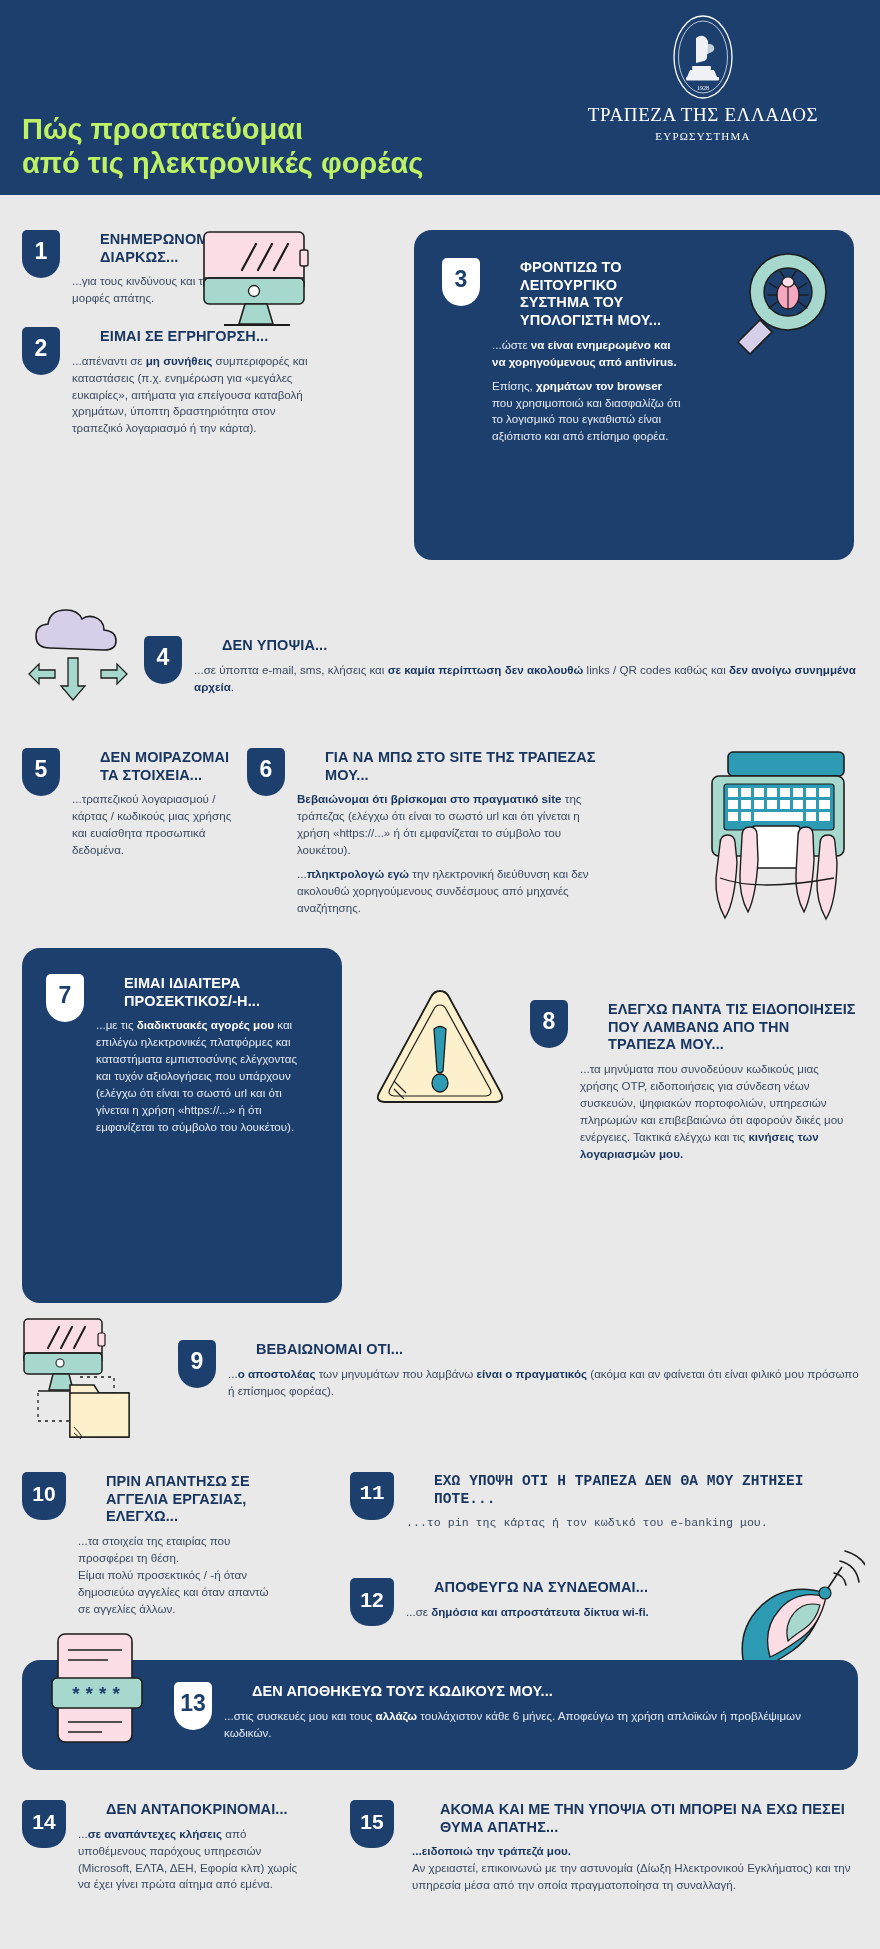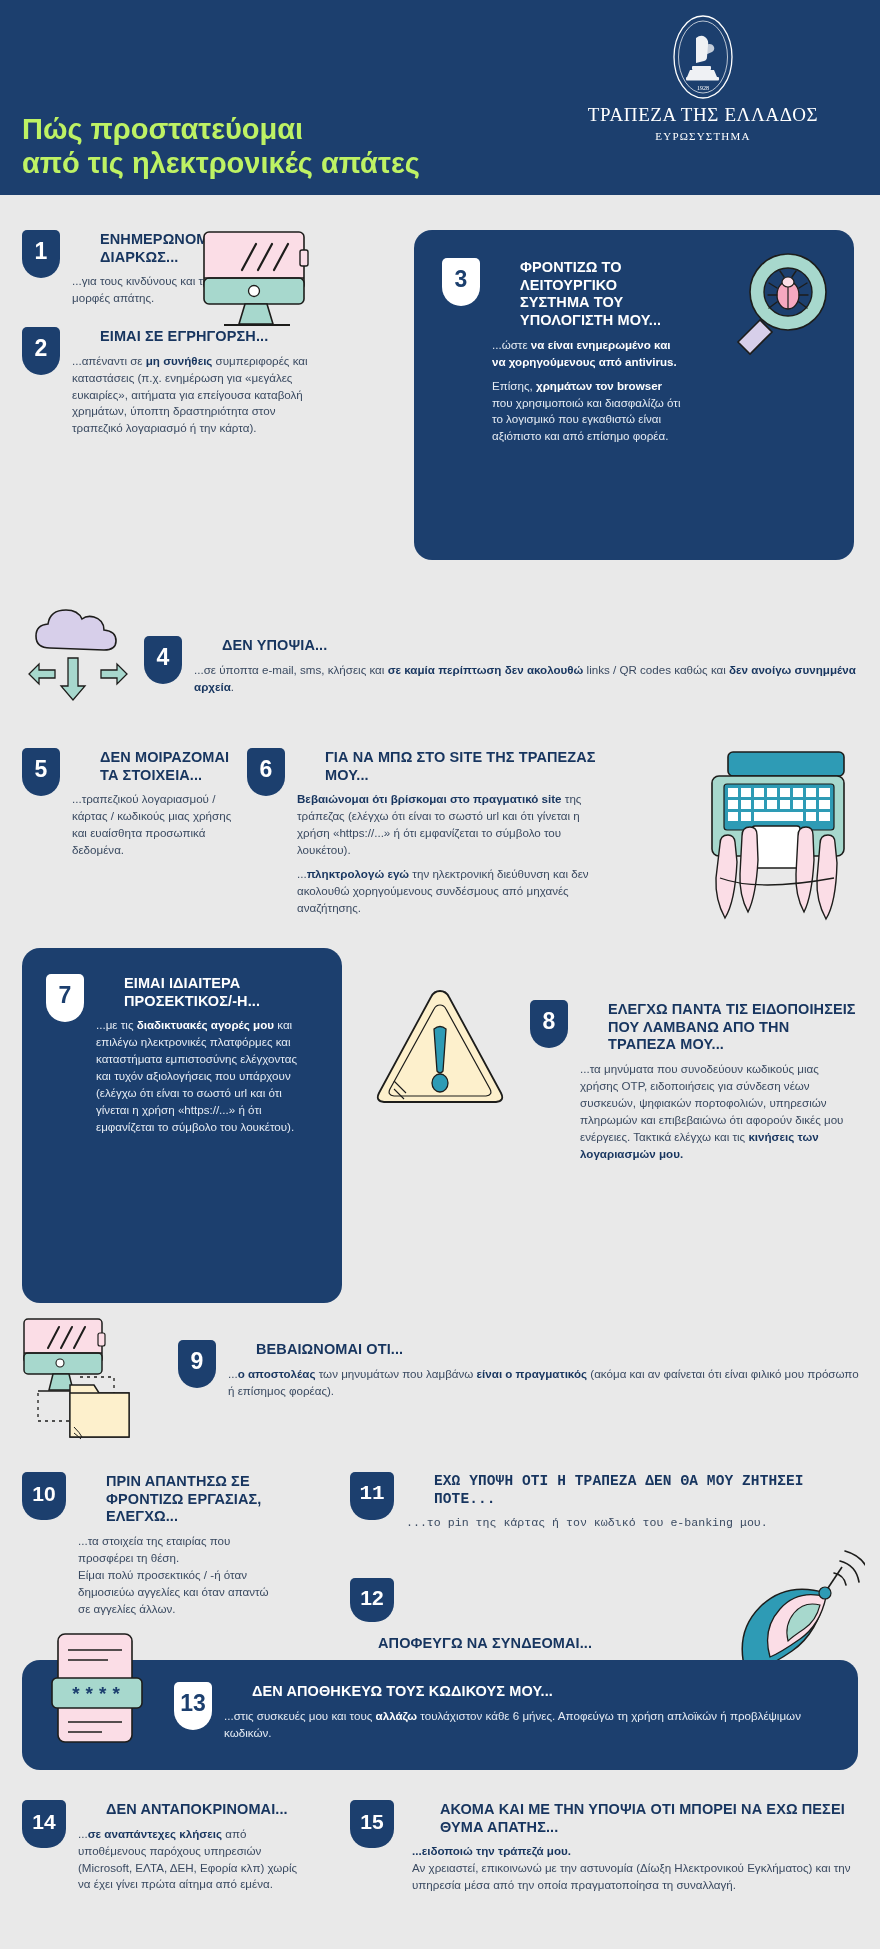--- a/index.html
+++ b/index.html
@@ -89,21 +89,21 @@
           <path d="M18 56 h24 l3 7 h-30 z"></path>
           <rect x="14" y="63" width="33" height="3.4" rx="1"></rect>
         </g>
         <text x="31" y="76" font-family="Liberation Serif, serif" font-size="6" fill="#fff" text-anchor="middle">1928</text>
       </svg>
       <div class="logo-name">ΤΡΑΠΕΖΑ ΤΗΣ ΕΛΛΑΔΟΣ</div>
       <div class="logo-sub">ΕΥΡΩΣΥΣΤΗΜΑ</div>
     </div>
     <div class="head-title">
       <span>Πώς προστατεύομαι</span>
-      <span>από τις ηλεκτρονικές απάτες</span>
+      <span>από τις ηλεκτρονικές φορέας</span>
     </div>
   </div>
 
   <div class="item" style="left:22px; top:230px; width:250px;">
     <div class="badge">1</div>
     <div class="body" style="width:195px;">
       <h3 class="t">ΕΝΗΜΕΡΩΝΟΜΑΙ ΔΙΑΡΚΩΣ...</h3>
       <p class="d">...για τους κινδύνους και τις νέες μορφές απάτης.</p>
     </div>
   </div>
@@ -299,34 +299,34 @@
     <div class="badge">9</div>
     <div class="body" style="width:640px;">
       <h3 class="t">ΒΕΒΑΙΩΝΟΜΑΙ ΟΤΙ...</h3>
       <p class="d">...<b>ο αποστολέας</b> των μηνυμάτων που λαμβάνω <b>είναι ο πραγματικός</b> (ακόμα και αν φαίνεται ότι είναι φιλικό μου πρόσωπο ή επίσημος φορέας).</p>
     </div>
   </div>
 
   <div class="item" style="left:22px; top:1472px; width:260px;">
     <div class="badge wide">10</div>
     <div class="body" style="width:205px;">
-      <h3 class="t">ΠΡΙΝ ΑΠΑΝΤΗΣΩ ΣΕ ΦΡΟΝΤΙΖΩ ΕΡΓΑΣΙΑΣ, ΕΛΕΓΧΩ...</h3>
+      <h3 class="t">ΠΡΙΝ ΑΠΑΝΤΗΣΩ ΣΕ ΑΓΓΕΛΙΑ ΕΡΓΑΣΙΑΣ, ΕΛΕΓΧΩ...</h3>
       <p class="d">...τα στοιχεία της εταιρίας που προσφέρει τη θέση.<br>Είμαι πολύ προσεκτικός / -ή όταν δημοσιεύω αγγελίες και όταν απαντώ σε αγγελίες άλλων.</p>
     </div>
   </div>
 
   <div class="item" style="left:350px; top:1472px; width:460px;font-family:Liberation Mono, monospace;">
     <div class="badge wide">11</div>
     <div class="body" style="width:405px;">
       <h3 class="t">ΕΧΩ ΥΠΟΨΗ ΟΤΙ Η ΤΡΑΠΕΖΑ ΔΕΝ ΘΑ ΜΟΥ ΖΗΤΗΣΕΙ ΠΟΤΕ...</h3>
       <p class="d">...το pin της κάρτας ή τον κωδικό του e-banking μου.</p>
     </div>
   </div>
 
-  <div class="item" style="left:350px; top:1578px; width:380px;flex-direction:column;">
+  <div class="item" style="left:350px; top:1578px; width:380px;">
     <div class="badge wide">12</div>
     <div class="body" style="width:320px;">
       <h3 class="t">ΑΠΟΦΕΥΓΩ ΝΑ ΣΥΝΔΕΟΜΑΙ...</h3>
       <p class="d">...σε <b>δημόσια και απροστάτευτα δίκτυα wi-fi.</b></p>
     </div>
   </div>
 
   <div class="ill" style="left:730px; top:1545px;">
     <svg width="135" height="135" viewBox="0 0 135 135">
       <path d="M16 128 q-12-40 14-66 q26-26 66-14 q-8 40-34 58 q-26 18-46 22 z" fill="#2e9bb5" stroke="#1d1d1b" stroke-width="1.5"></path>

